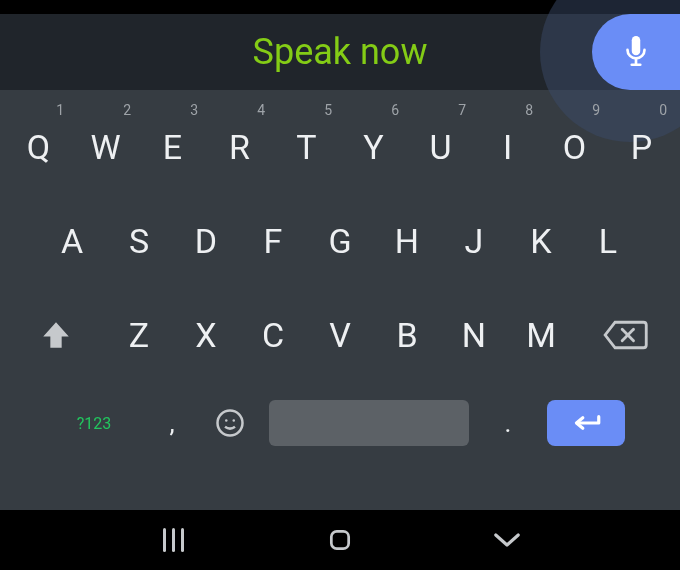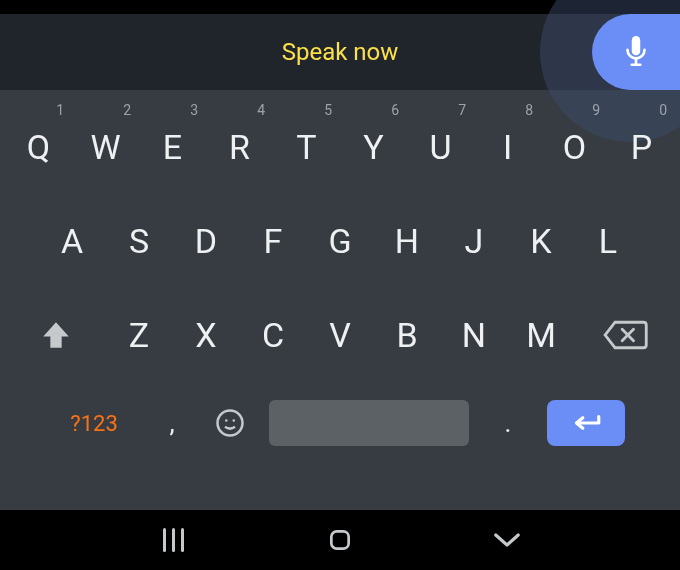--- a/index.html
+++ b/index.html
@@ -13,22 +13,22 @@
 
   .suggestion-bar {
     height: 76px;
     background: #20252b;
     display: flex;
     align-items: center;
     justify-content: center;
     position: relative;
   }
   .suggestion-text {
-    color: #fde047;
-    font-size: 24px;
+    color: #84cc16;
+    font-size: 36px;
     font-weight: 400;
   }
   .mic-area {
     position: absolute;
     right: 0; top: 0; bottom: 0;
     width: 140px;
   }
   .mic-bg {
     position: absolute;
     right: -40px; top: 50%;
@@ -88,22 +88,22 @@
   .row2 .key { flex: 0 0 67px; }
   .row3 .key { flex: 0 0 67px; }
   .row3 .fn-key { flex: 0 0 100px; }
 
   .row4 { padding-top: 2px; }
   .row4 .key { height: 78px; }
 
   .fn-key svg { fill: #c6c9cc; }
 
   .sym-key {
-    font-size: 22px;
-    color: #f97316;
+    font-size: 16px;
+    color: #22c55e;
     flex: 0 0 98px;
   }
   .comma-key, .period-key { flex: 0 0 58px; font-size: 26px; }
   .emoji-key { flex: 0 0 58px; }
   .emoji-key svg { stroke: #c6c9cc; fill: none; stroke-width: 2; }
   .space-key {
     flex: 0 0 220px;
   }
   .space-key .spacebar {
     width: 200px;

